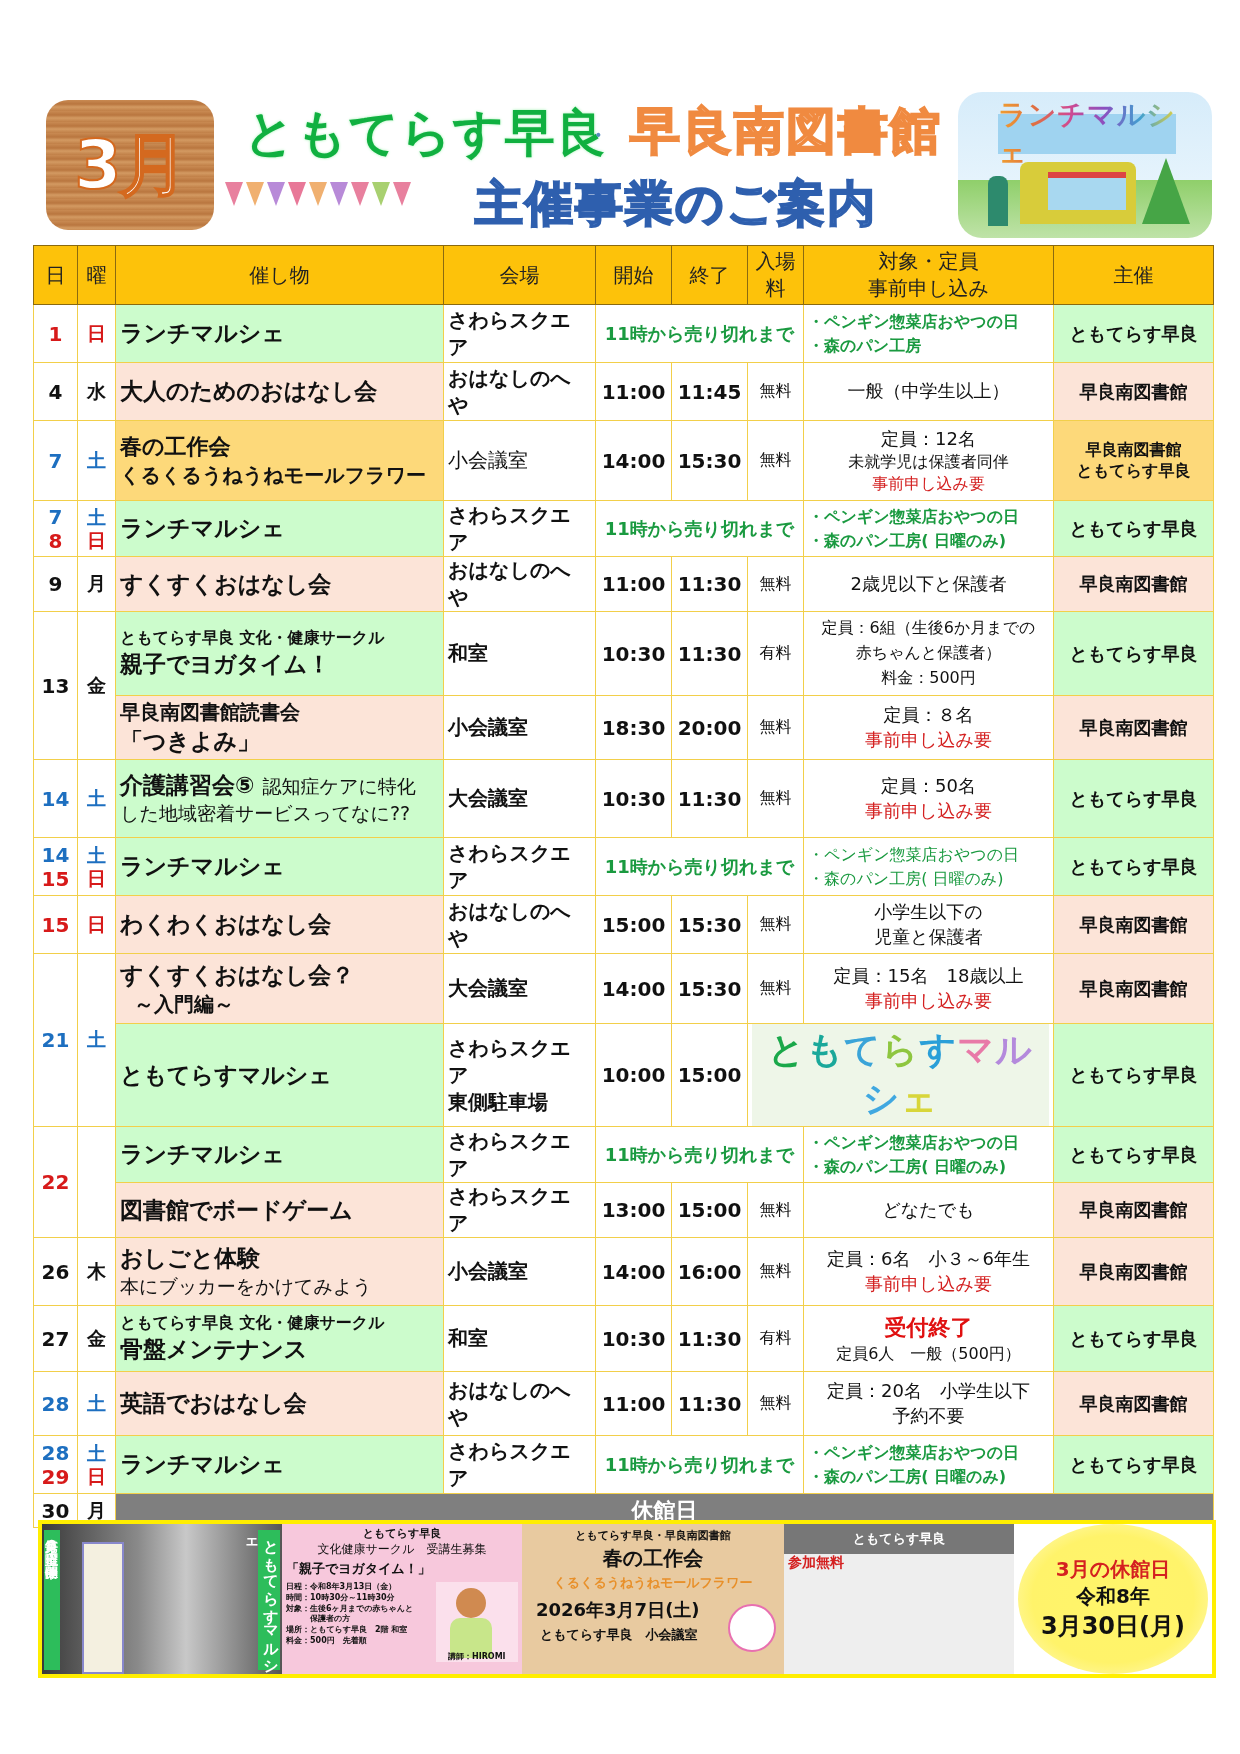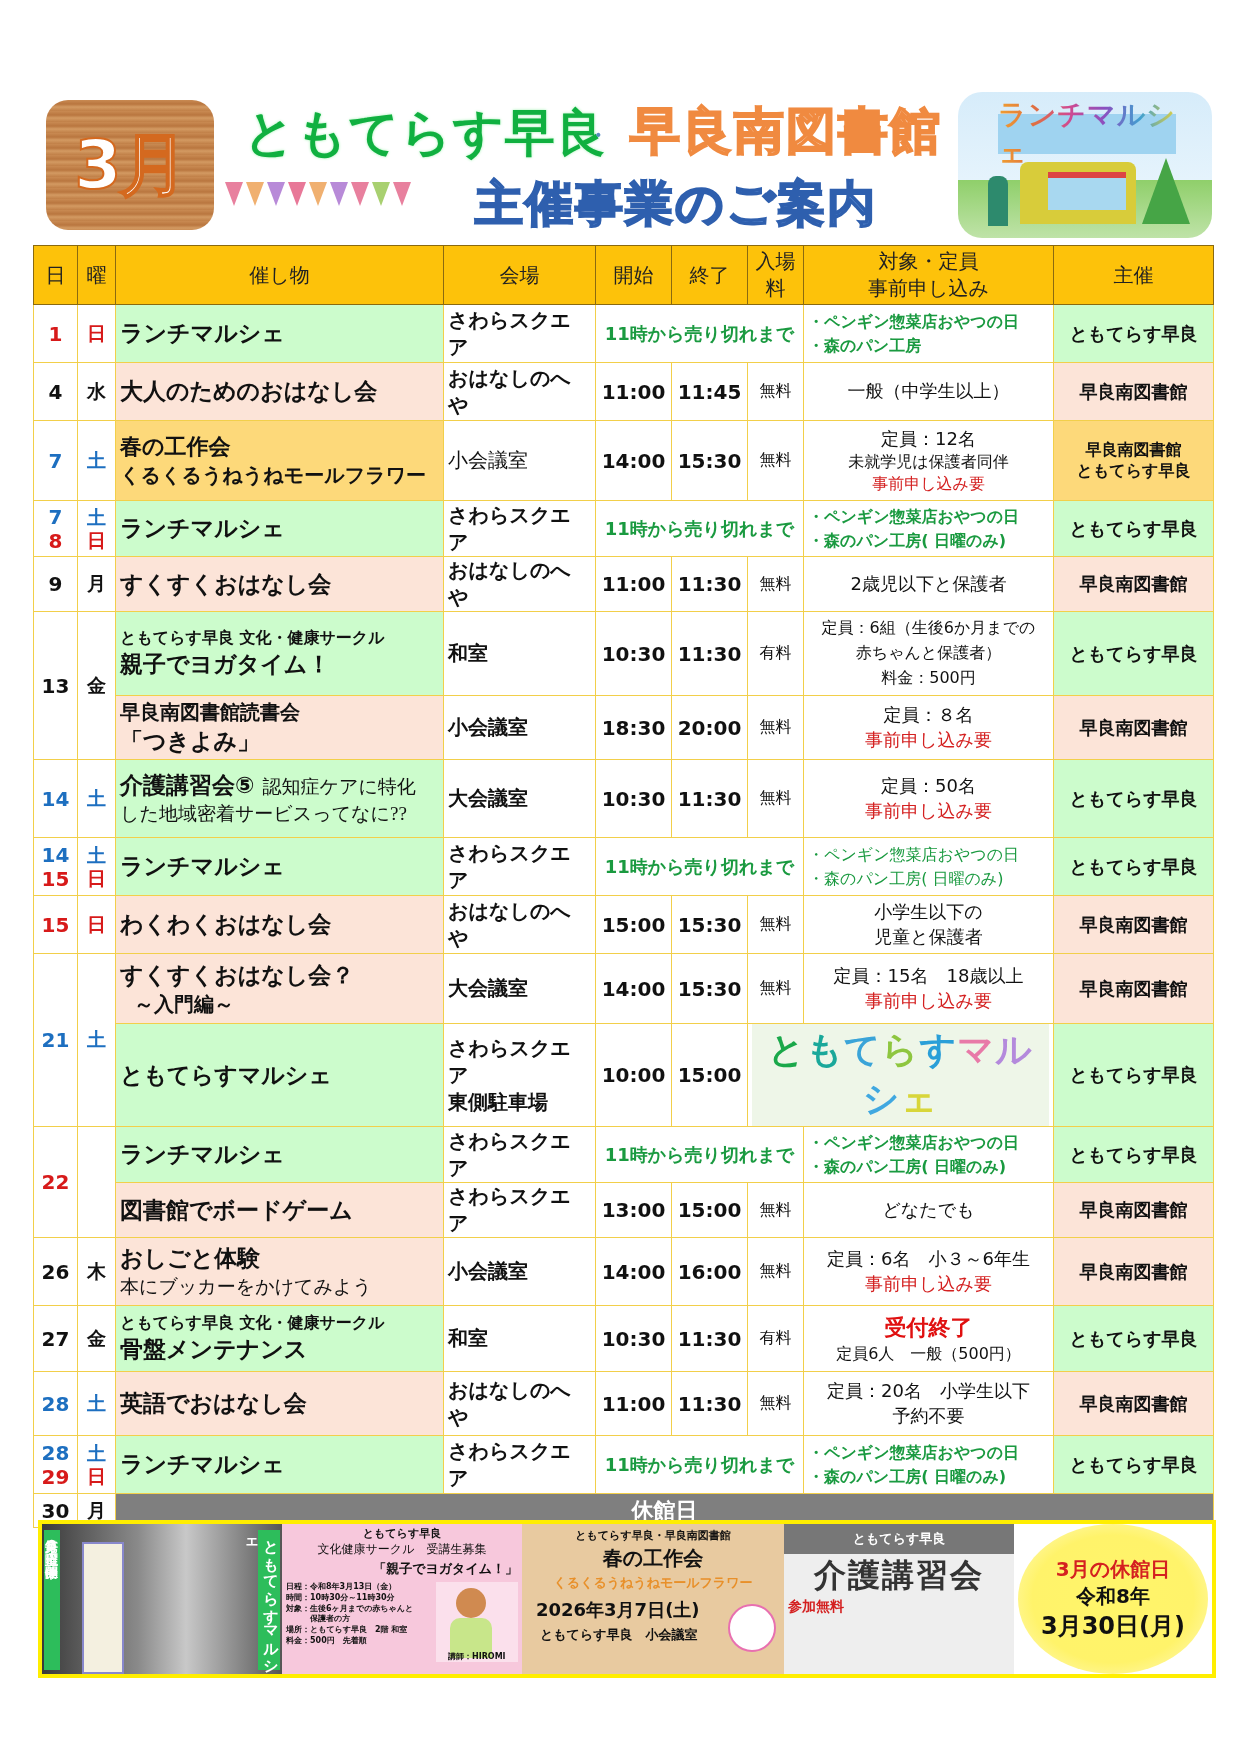--- a/index.html
+++ b/index.html
@@ -27,21 +27,21 @@
   table.sched td, table.sched th{border:1.5px solid #f2cf4a;padding:0 4px;vertical-align:middle;}
   table.sched th{background:#fdc20a;font-weight:normal;font-size:20px;color:#222;height:58px;border-color:#8a6a10;}
   th.fee{font-size:14px;}
   td.day{text-align:center;font-size:20px;font-weight:bold;}
   td.dow{text-align:center;font-size:19px;font-weight:bold;}
   .sun{color:#d71a1a;}
   .sat{color:#1d6fc0;}
   td.event{font-size:23px;font-weight:bold;padding-left:14px;}
   td.event .sub{font-size:16px;font-weight:bold;display:block;}
   td.event .note{font-size:19px;font-weight:normal;}
-  td.event .plain{font-size:19px;font-weight:normal;display:block;font-family:Liberation Serif, serif;}
+  td.event .plain{font-size:19px;font-weight:normal;display:block;}
   .green{background:#ccfccc;}
   .pink{background:#fce4d8;}
   .orange{background:#fdd97a;}
   .greencell{background:#ccfccc;}
   td.venue{font-size:20px;font-weight:bold;}
   td.venue.normal{font-weight:normal;}
   td.time{text-align:center;font-size:20px;font-weight:bold;}
   td.fee{text-align:center;font-size:16px;}
   td.target{text-align:center;font-size:18px;line-height:1.35;}
   td.target.left{text-align:left;color:#1a9a40;font-size:16px;font-weight:bold;line-height:1.5;}
@@ -419,21 +419,21 @@
 
 <div class="abs banner">
   <div class="flyer f1">
     <div class="vtext" style="left:2px;font-size:13px;width:16px;">毎月第３土曜日　開催中</div>
     <div style="position:absolute;left:40px;top:18px;width:38px;height:128px;background:#f4f0e0;border:2px solid #88c;"></div>
     <div class="vtext" style="right:2px;font-size:15px;width:22px;">ともてらすマルシェ</div>
   </div>
   <div class="flyer f2">
     <div style="font-size:11px;font-weight:bold;text-align:center">ともてらす早良</div>
     <div style="font-size:12px;font-weight:normal;text-align:center">文化健康サークル　受講生募集</div>
-    <div style="font-size:13px;font-weight:bold;text-align:right;margin:2px 0 4px">「親子でヨガタイム！」</div>
+    <div style="font-size:13px;font-weight:bold;text-align:left;margin:2px 0 4px">「親子でヨガタイム！」</div>
     <div style="display:flex">
       <div style="font-size:8px;line-height:1.35;font-weight:bold;width:150px">
         <div>日程：令和8年3月13日（金）</div>
           <div>時間：10時30分～11時30分</div>
           <div>対象：生後6ヶ月までの赤ちゃんと</div>
           <div>　　　保護者の方</div>
           <div>場所：ともてらす早良　2階 和室</div>
           <div>料金：500円　先着順</div>
       </div>
       <div style="flex:1;position:relative;background:#fbe0ec;height:80px;">
@@ -446,21 +446,20 @@
   <div class="flyer f3">
     <div style="font-size:11px;font-weight:bold">ともてらす早良・早良南図書館</div>
     <div style="font-size:20px;font-weight:bold;margin:2px 0">春の工作会</div>
     <div style="font-size:13px;font-weight:bold;color:#e8902a">くるくるうねうねモールフラワー</div>
     <div style="font-size:18px;font-weight:bold;margin-top:6px;text-align:left;padding-left:14px">2026年3月7日(土)</div>
     <div style="font-size:13px;font-weight:bold;text-align:left;padding-left:18px;margin-top:4px">ともてらす早良　小会議室</div>
     <div style="position:absolute;right:8px;top:80px;width:44px;height:44px;border-radius:50%;background:#fff;border:2px solid #e870b0"></div>
   </div>
   <div class="flyer f4">
     <div style="height:24px;background:#777;color:#fff;font-size:13px;font-weight:bold;padding-top:6px">ともてらす早良</div>
-    <div style="font-size:32px;font-weight:bold;color:#333;letter-spacing:2px">介護講習会</div>
     <div style="font-size:14px;font-weight:bold;color:#d42020;text-align:left;padding-left:4px">参加無料</div>
   </div>
   <div class="flyer f5">
     <div class="holiday-disc">
       <div style="font-size:20px;font-weight:bold;color:#d42020">3月の休館日</div>
       <div style="font-size:20px;font-weight:bold">令和8年</div>
       <div style="font-size:24px;font-weight:bold">3月30日(月)</div>
     </div>
   </div>
 </div>

